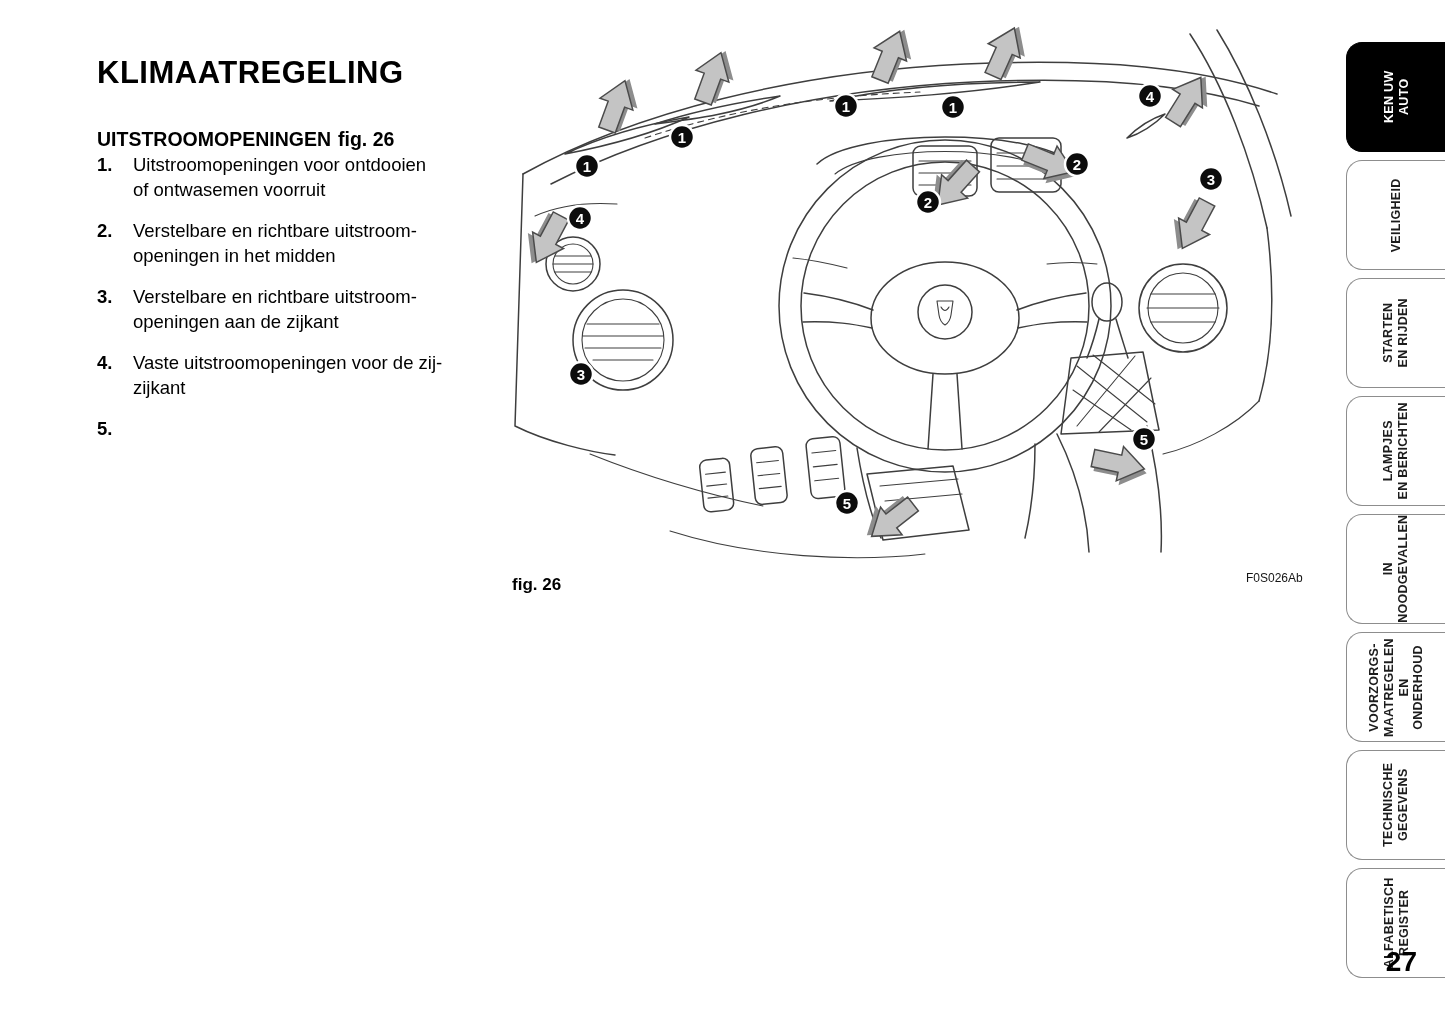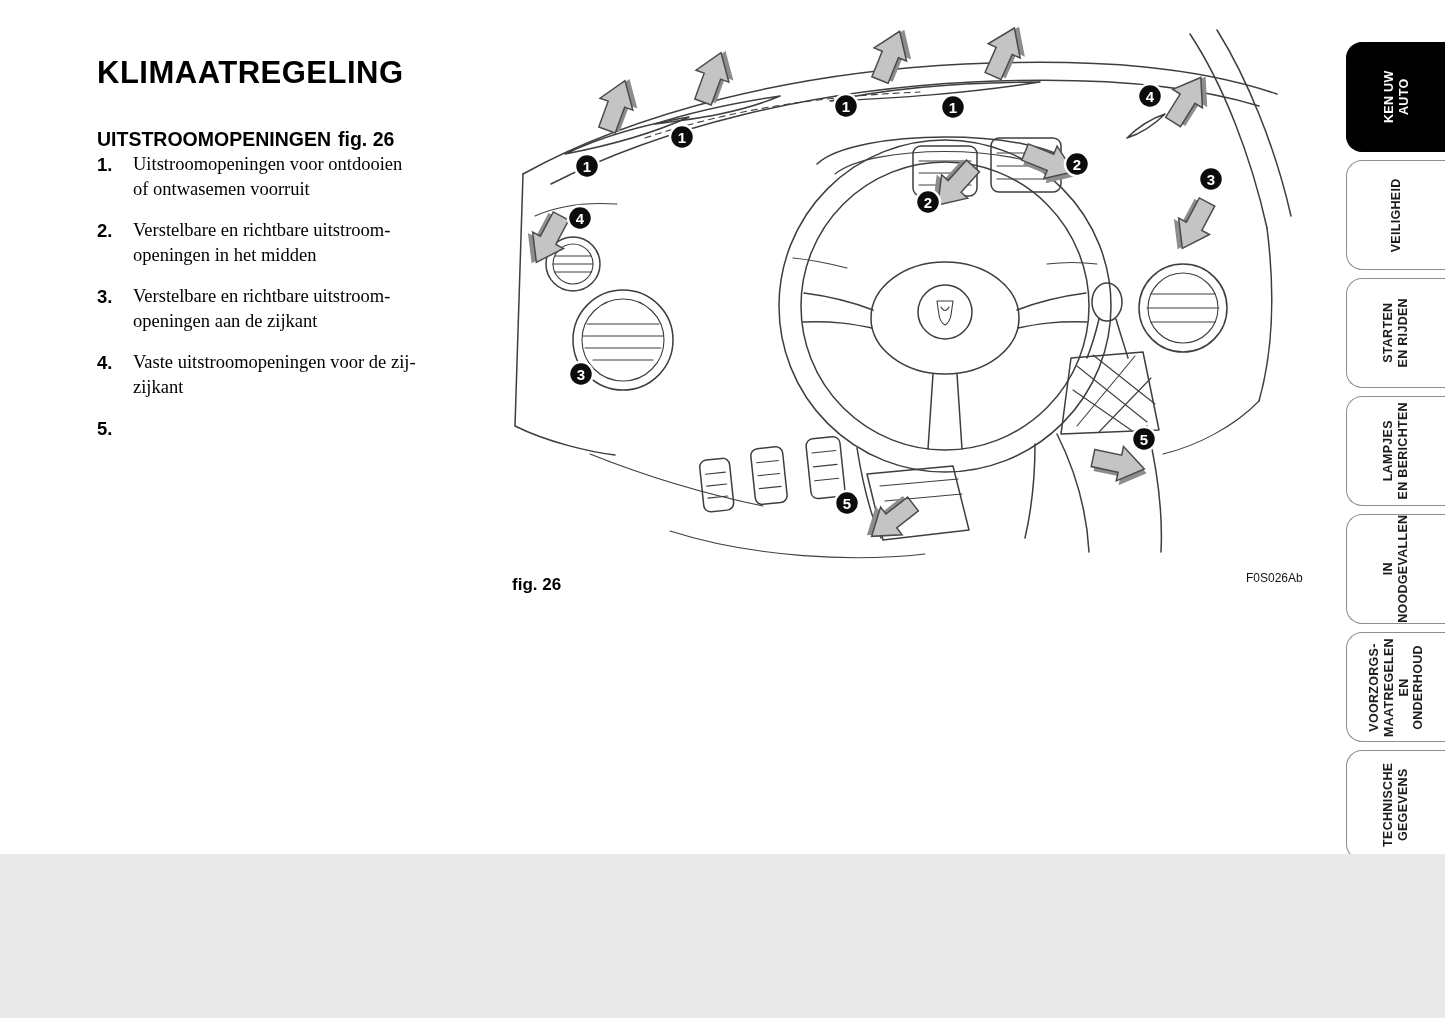--- a/index.html
+++ b/index.html
@@ -1,26 +1,26 @@
 <!DOCTYPE html>
 <html><head>
 <meta charset="utf-8">
 <style>
   html,body { margin:0; padding:0; background:#e9e9e9; }
   body { font-family:"Liberation Sans", sans-serif; color:#000; }
-  .page { position:relative; width:1445px; height:854px; background:#ffffff; overflow:hidden; }
+  .page { position:relative; width:1445px; height:1018px; background:#ffffff; overflow:hidden; }
 
   
   .title { position:absolute; left:97px; top:34px; font-size:31px; font-weight:bold; letter-spacing:.5px; }
   .heading { position:absolute; left:97px; top:112px; font-size:19.5px; font-weight:bold; }
   .heading .ref { margin-left:7px; }
   .list { position:absolute; left:97px; top:152px; width:410px; list-style:none; margin:0; padding:0; }
   .item { display:flex; margin-bottom:16px; font-size:18.5px; line-height:25px; }
   .item .num { width:36px; flex:none; font-weight:bold; }
-  .item .txt { white-space:pre-line;font-family:Liberation Serif, serif; }
+  .item .txt { white-space:pre-line; }
 
   
   .figure { position:absolute; left:495px; top:6px; width:830px; height:560px; }
   .fig-caption { position:absolute; left:512px; top:575px; font-size:17px; font-weight:bold; }
   .fig-code { position:absolute; left:1246px; top:571px; font-size:12px; color:#151515;text-align:right; }
 
   .line { fill:none; stroke:#3e3e3e; stroke-width:1.5; stroke-linecap:round; stroke-linejoin:round; }
   .thin { stroke-width:1.1; }
   .dashed { stroke-dasharray:6 5; }
   .marker circle { fill:#0c0c0c; stroke:#ffffff; stroke-width:2.5; }

